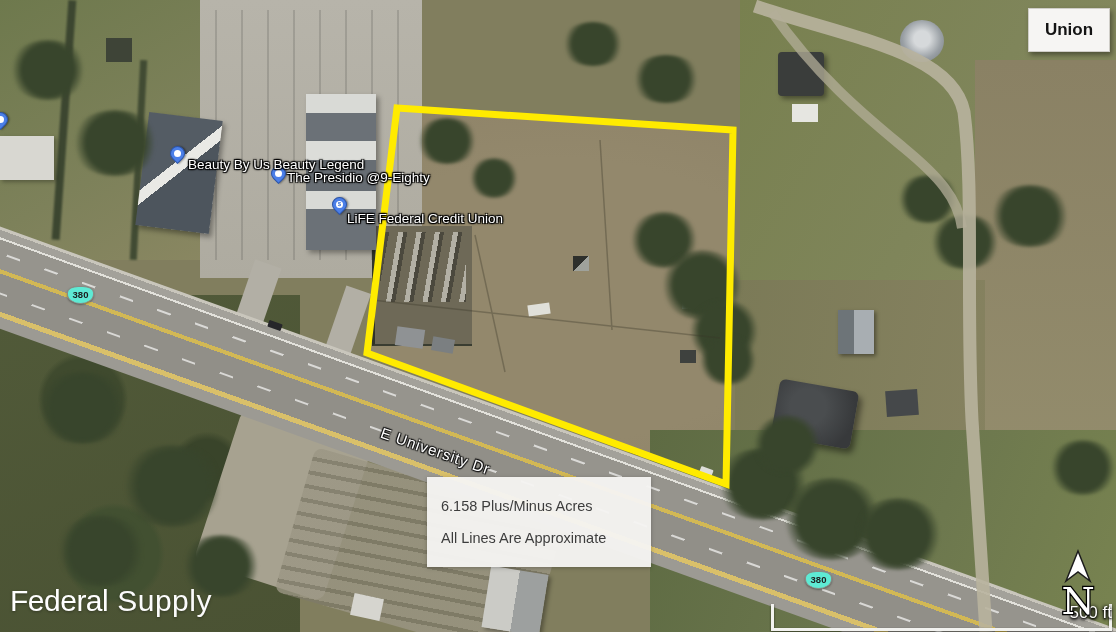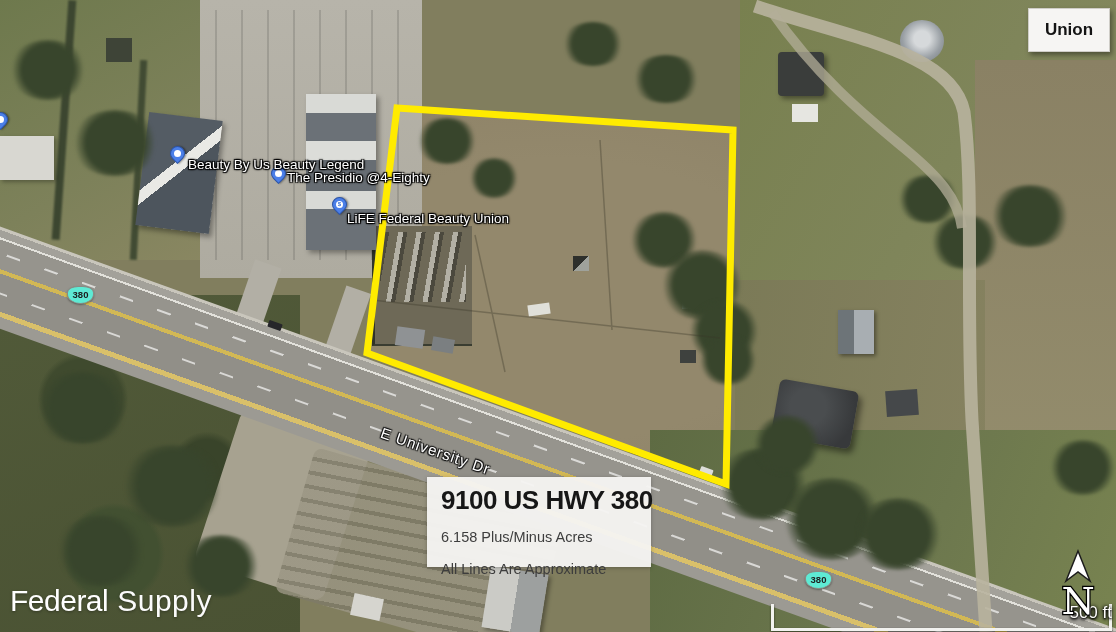--- a/index.html
+++ b/index.html
@@ -180,34 +180,33 @@
       <i></i>
     </div>
   <div class="pin" style="left:271px;top:166px;">
       <i></i>
     </div>
   <div class="pin" style="left:332px;top:197px;">
     <i>$</i>
   </div>
 
   <div class="poi-label" style="left:188px;top:157px;">Beauty By Us Beauty Legend</div>
-  <div class="poi-label" style="left:287px;top:170px;">The Presidio @4-Eighty</div>
-  <div class="poi-label" style="left:347px;top:211px;">LiFE Federal Beauty Union</div>
+  <div class="poi-label" style="left:287px;top:170px;">The Presidio @9-Eighty</div>
+  <div class="poi-label" style="left:347px;top:211px;">LiFE Federal Credit Union</div>
 
   <div id="road-label" style="left:384px;top:424px;">E University Dr</div>
 
   <div class="shield" style="left:67px;top:286px;">380</div>
   <div class="shield" style="left:805px;top:571px;">380</div>
 
   <div id="legend-btn">
     <span>Union</span>
   </div>
 
   <div id="info-card">
-    <h1>9100 US HWY 380</h1>
     <p>6.158 Plus/Minus Acres</p>
     <p>All Lines Are Approximate</p>
   </div>
 
   <div id="ge-logo">
     <span class="g1">Federal</span><span class="g2">Supply</span>
   </div>
 
   <svg id="compass" width="46" height="72" viewBox="0 0 46 72">
     <polygon points="23,3 35,33 23,24 11,33" fill="#ffffff" stroke="#1c1c1c" stroke-width="1.5"></polygon>

